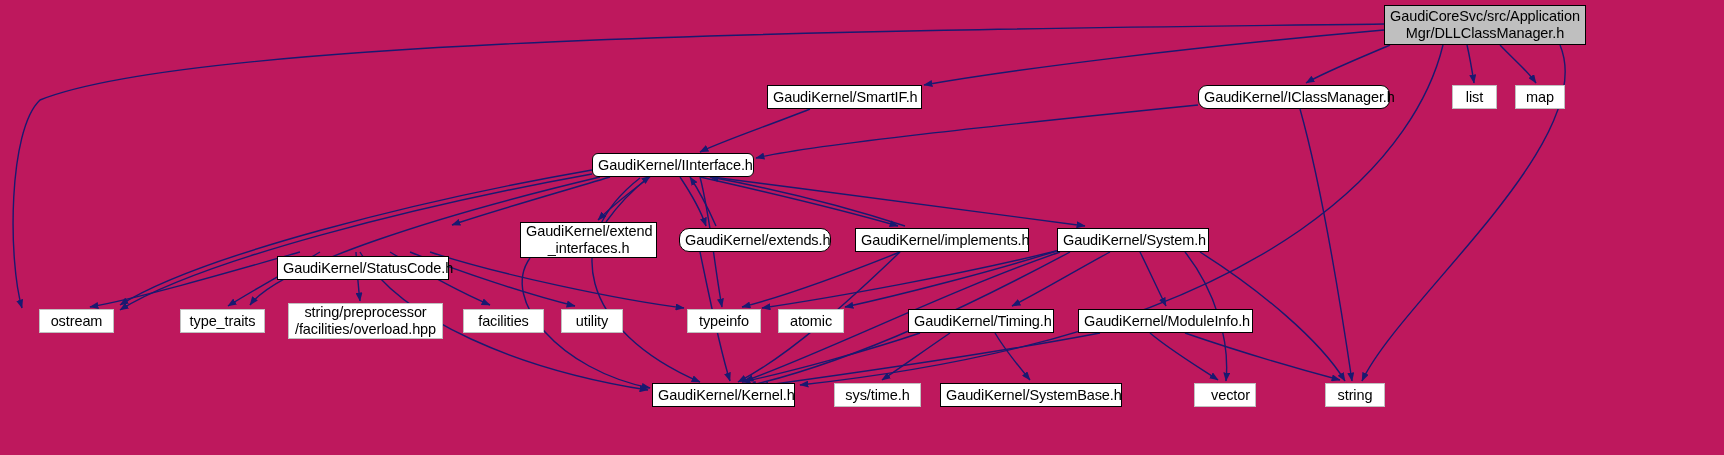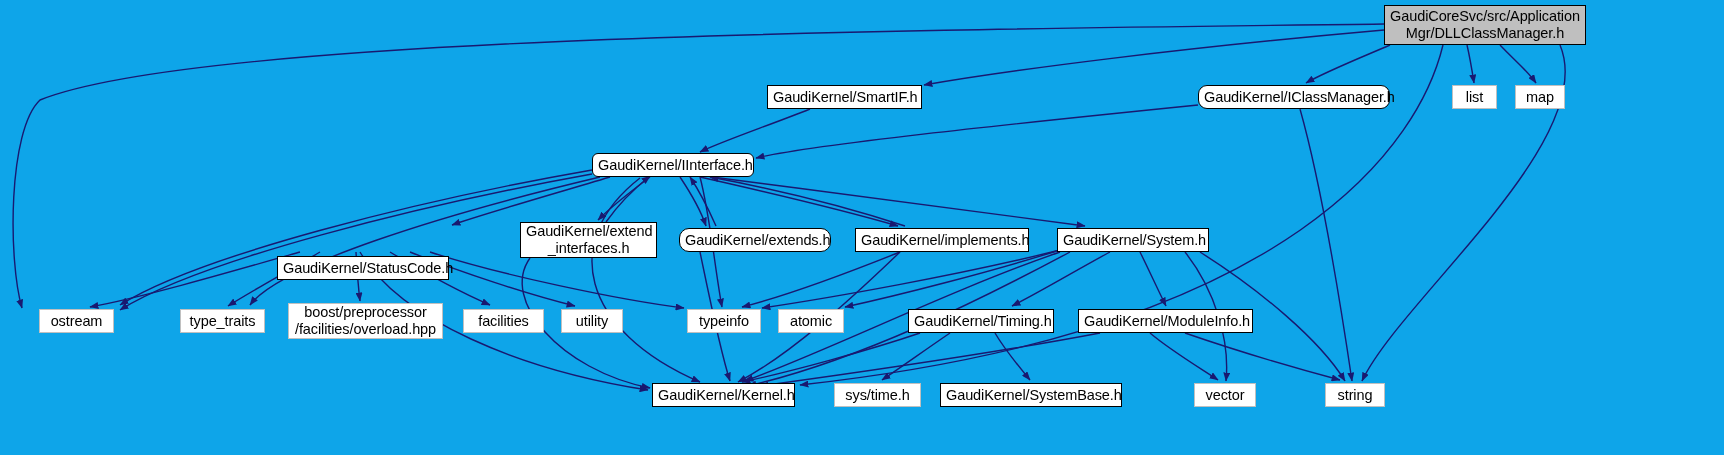--- a/index.html
+++ b/index.html
@@ -4,21 +4,21 @@
 <style>
   html, body {
     margin: 0;
     padding: 0;
     background: #ffffff;
   }
   #graph-root {
     position: relative;
     width: 1724px;
     height: 455px;
-    background: #0ea5e9;
+    background: #be185d;
     font-family: "Liberation Sans", sans-serif;
   }
   svg#graph-canvas {
     position: absolute;
     top: 0;
     left: 0;
     width: 1724px;
     height: 455px;
     overflow: visible;
   }
@@ -124,27 +124,27 @@
       <div class="node-box sys" style="left: 1515px; top: 85px; width: 50px; height: 24px;"><span class="node-label">map</span></div>
       <div class="node-box proj" style="left: 592px; top: 153px; width: 162px; height: 24px; border-radius: 6px;"><span class="node-label">GaudiKernel/IInterface.h</span></div>
       <div class="node-box proj" style="left: 277px; top: 228px; width: 172px; height: 24px; margin-top: 28px;"><span class="node-label">GaudiKernel/StatusCode.h</span></div>
       <div class="node-box proj" style="left: 520px; top: 222px; width: 137px; height: 36px;"><span class="node-label">GaudiKernel/extend
 _interfaces.h</span></div>
       <div class="node-box proj" style="left: 679px; top: 228px; width: 152px; height: 24px; border-radius: 10px;"><span class="node-label">GaudiKernel/extends.h</span></div>
       <div class="node-box proj" style="left: 855px; top: 228px; width: 174px; height: 24px;"><span class="node-label">GaudiKernel/implements.h</span></div>
       <div class="node-box proj" style="left: 1057px; top: 228px; width: 152px; height: 24px;"><span class="node-label">GaudiKernel/System.h</span></div>
       <div class="node-box sys" style="left: 39px; top: 309px; width: 75px; height: 24px;"><span class="node-label">ostream</span></div>
       <div class="node-box sys" style="left: 180px; top: 309px; width: 85px; height: 24px;"><span class="node-label">type_traits</span></div>
-      <div class="node-box sys" style="left: 288px; top: 303px; width: 155px; height: 36px;"><span class="node-label">boost/preprocessor
+      <div class="node-box sys" style="left: 288px; top: 303px; width: 155px; height: 36px;"><span class="node-label">string/preprocessor
 /facilities/overload.hpp</span></div>
       <div class="node-box sys" style="left: 463px; top: 309px; width: 81px; height: 24px;"><span class="node-label">facilities</span></div>
       <div class="node-box sys" style="left: 561px; top: 309px; width: 62px; height: 24px;"><span class="node-label">utility</span></div>
       <div class="node-box sys" style="left: 687px; top: 309px; width: 74px; height: 24px;"><span class="node-label">typeinfo</span></div>
       <div class="node-box sys" style="left: 778px; top: 309px; width: 66px; height: 24px;"><span class="node-label">atomic</span></div>
       <div class="node-box proj" style="left: 908px; top: 309px; width: 146px; height: 24px;"><span class="node-label">GaudiKernel/Timing.h</span></div>
       <div class="node-box proj" style="left: 1078px; top: 309px; width: 175px; height: 24px;"><span class="node-label">GaudiKernel/ModuleInfo.h</span></div>
       <div class="node-box proj" style="left: 652px; top: 383px; width: 143px; height: 24px;"><span class="node-label">GaudiKernel/Kernel.h</span></div>
       <div class="node-box sys" style="left: 834px; top: 383px; width: 87px; height: 24px;"><span class="node-label">sys/time.h</span></div>
       <div class="node-box proj" style="left: 940px; top: 383px; width: 182px; height: 24px;"><span class="node-label">GaudiKernel/SystemBase.h</span></div>
-      <div class="node-box sys" style="left: 1194px; top: 383px; width: 62px; height: 24px;"><span class="node-label">vector</span></div>
+      <div class="node-box sys" style="left: 1194px; top: 383px; width: 62px; height: 24px; text-align: right;"><span class="node-label">vector</span></div>
       <div class="node-box sys" style="left: 1325px; top: 383px; width: 60px; height: 24px;"><span class="node-label">string</span></div>
     </div>
 </div>
 
 </body></html>

